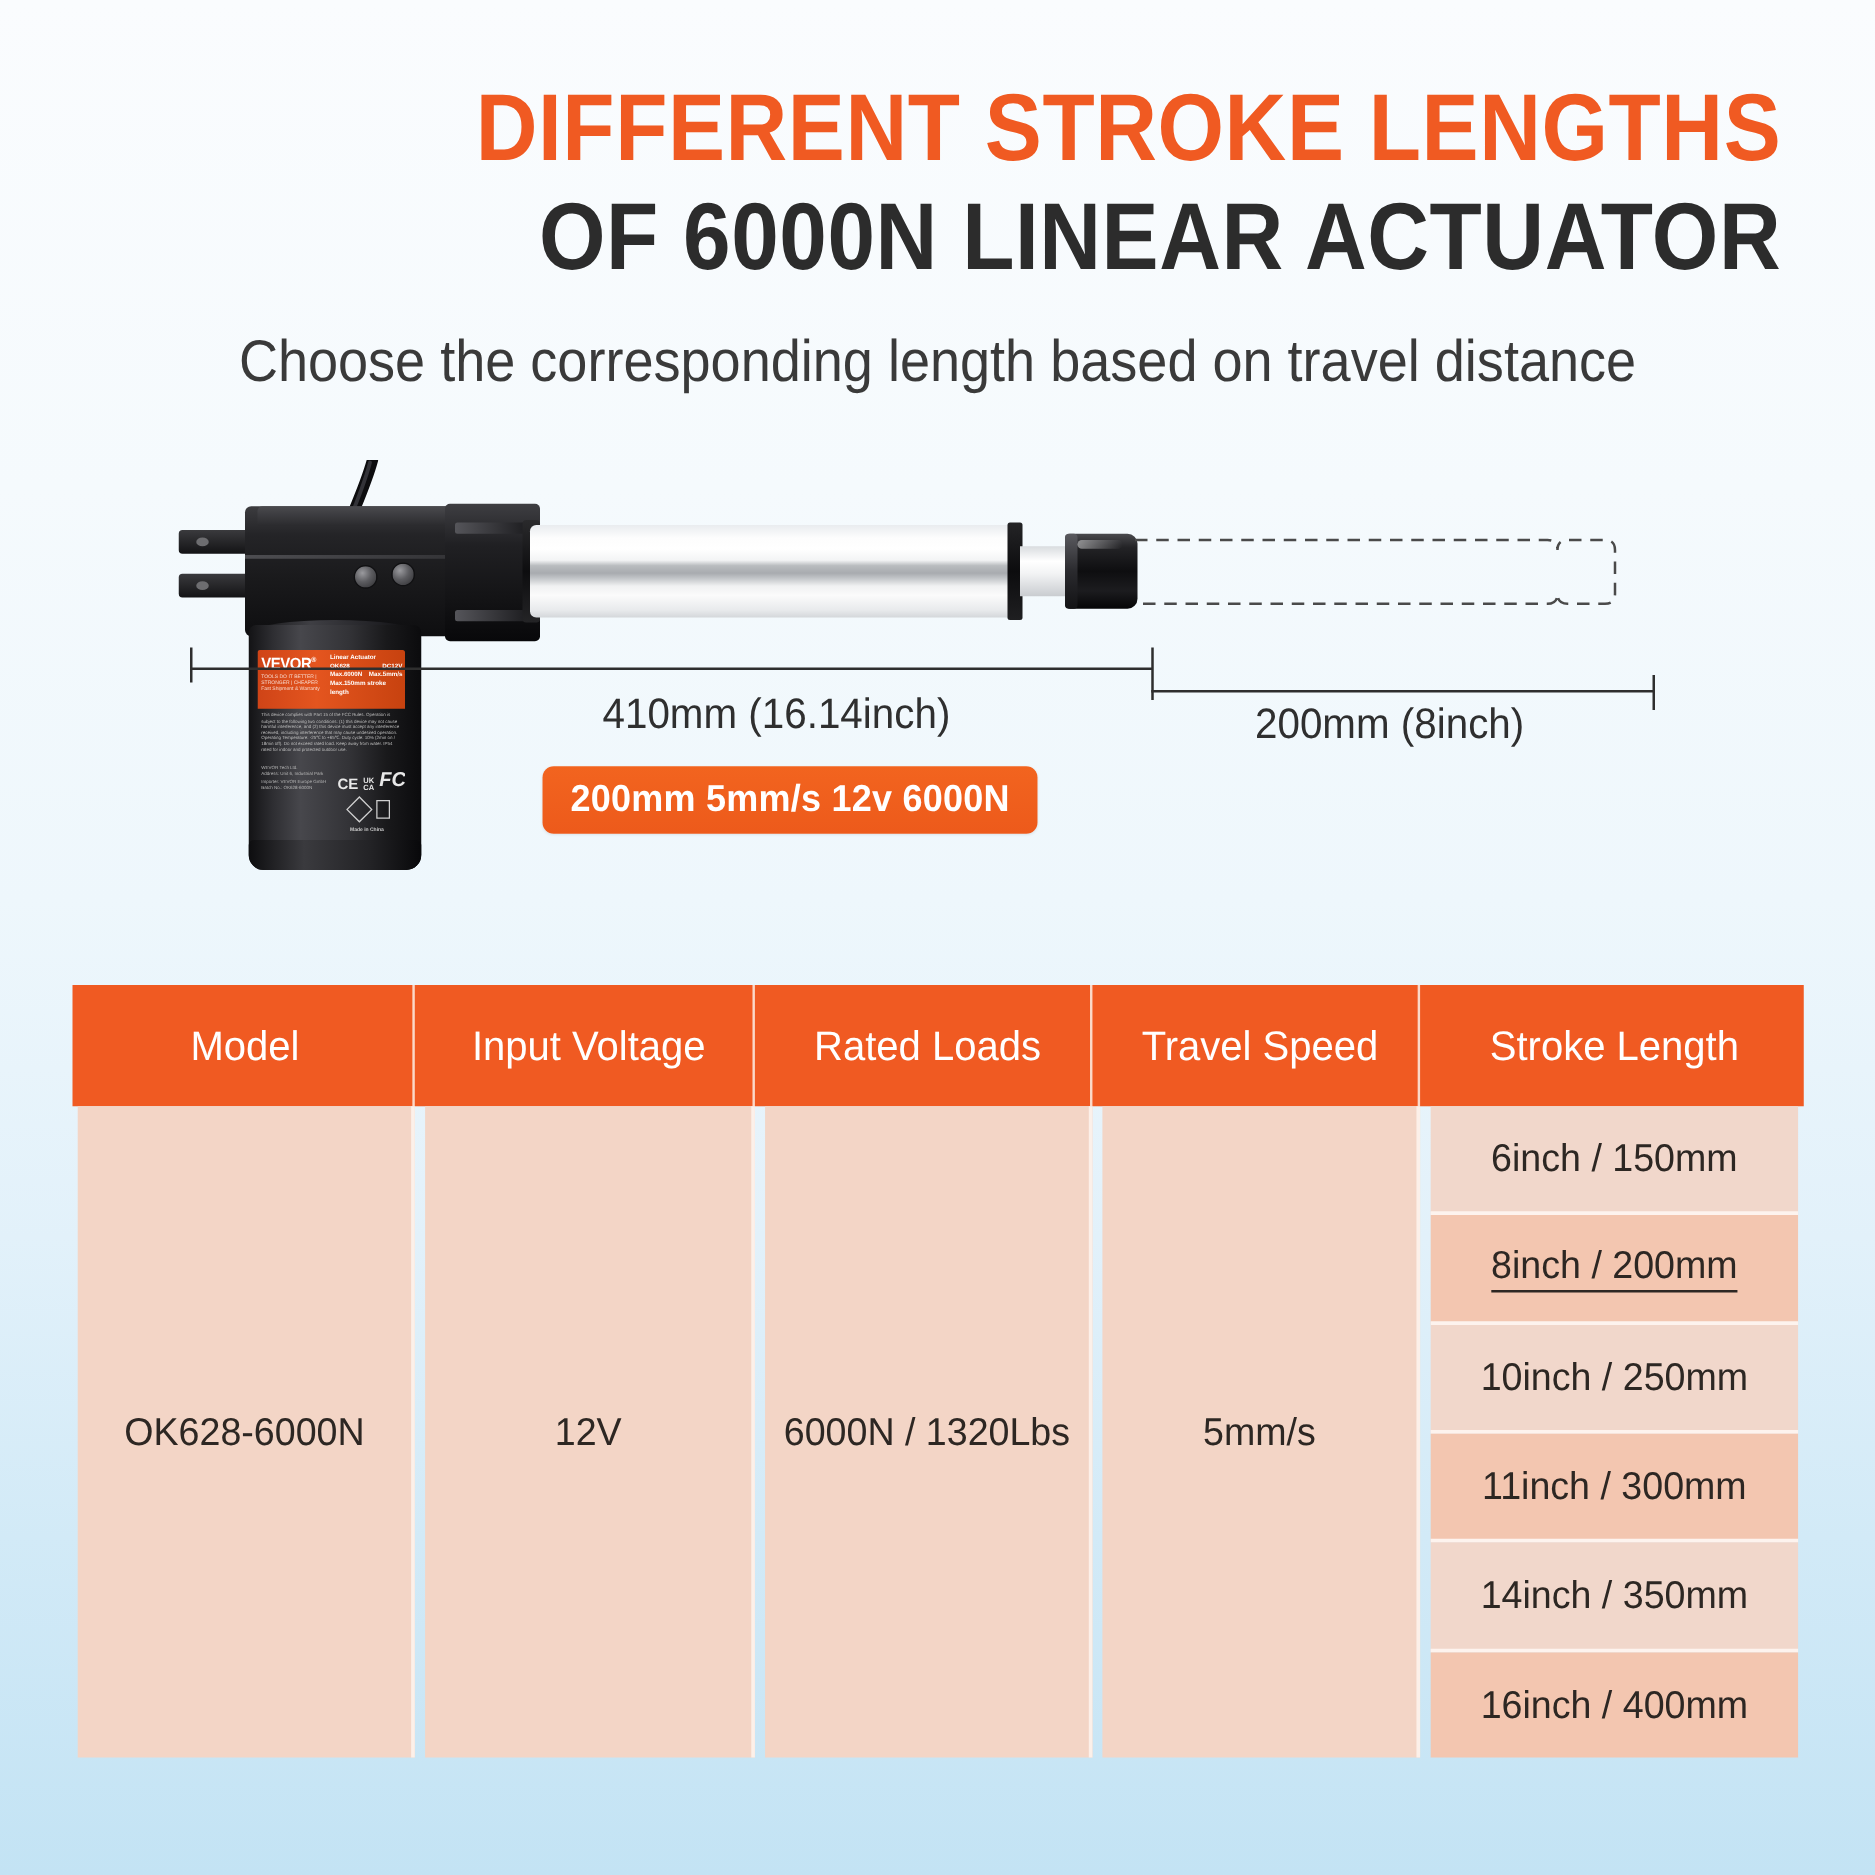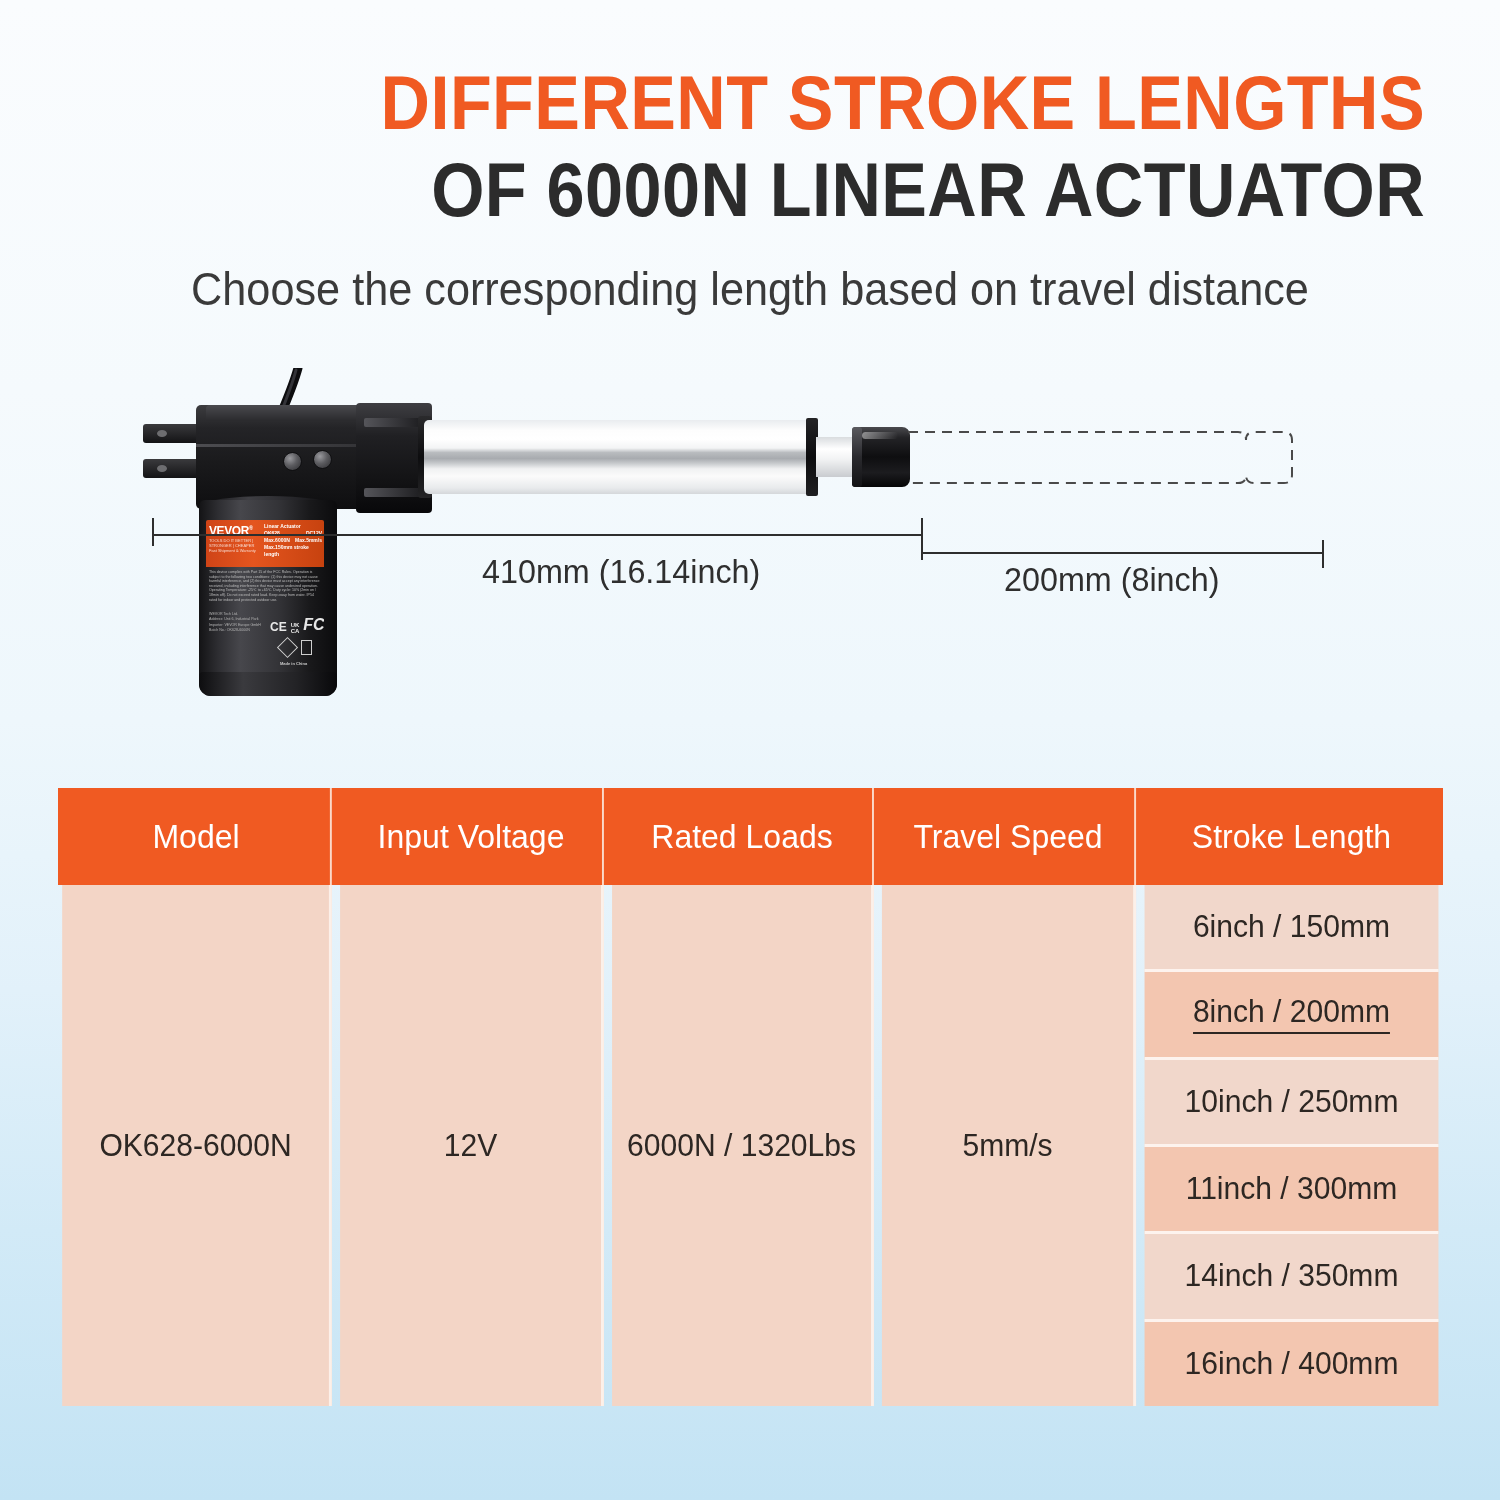--- a/index.html
+++ b/index.html
@@ -343,20 +343,23 @@
 
     <div class="dim-tick" style="left:152px;top:518px;height:28px;"></div>
     <div class="dim-line" style="left:152px;top:534px;width:770px;height:2px;"></div>
     <div class="dim-tick" style="left:921px;top:518px;height:42px;"></div>
     <div class="dim-label" style="left:482px;top:552px;">410mm (16.14inch)</div>
 
     <div class="dim-line" style="left:921px;top:552px;width:402px;height:2px;"></div>
     <div class="dim-tick" style="left:1322px;top:540px;height:28px;"></div>
     <div class="dim-label" style="left:1004px;top:560px;">200mm (8inch)</div>
 
+    <div class="badge">
+      <span>200mm 5mm/s 12v 6000N</span>
+    </div>
   </div>
 
   <div class="table">
     <div class="t-header">
       <div class="th c1">Model</div>
       <div class="th c2">Input Voltage</div>
       <div class="th c3">Rated Loads</div>
       <div class="th c4">Travel Speed</div>
       <div class="th c5">Stroke Length</div>
     </div>

